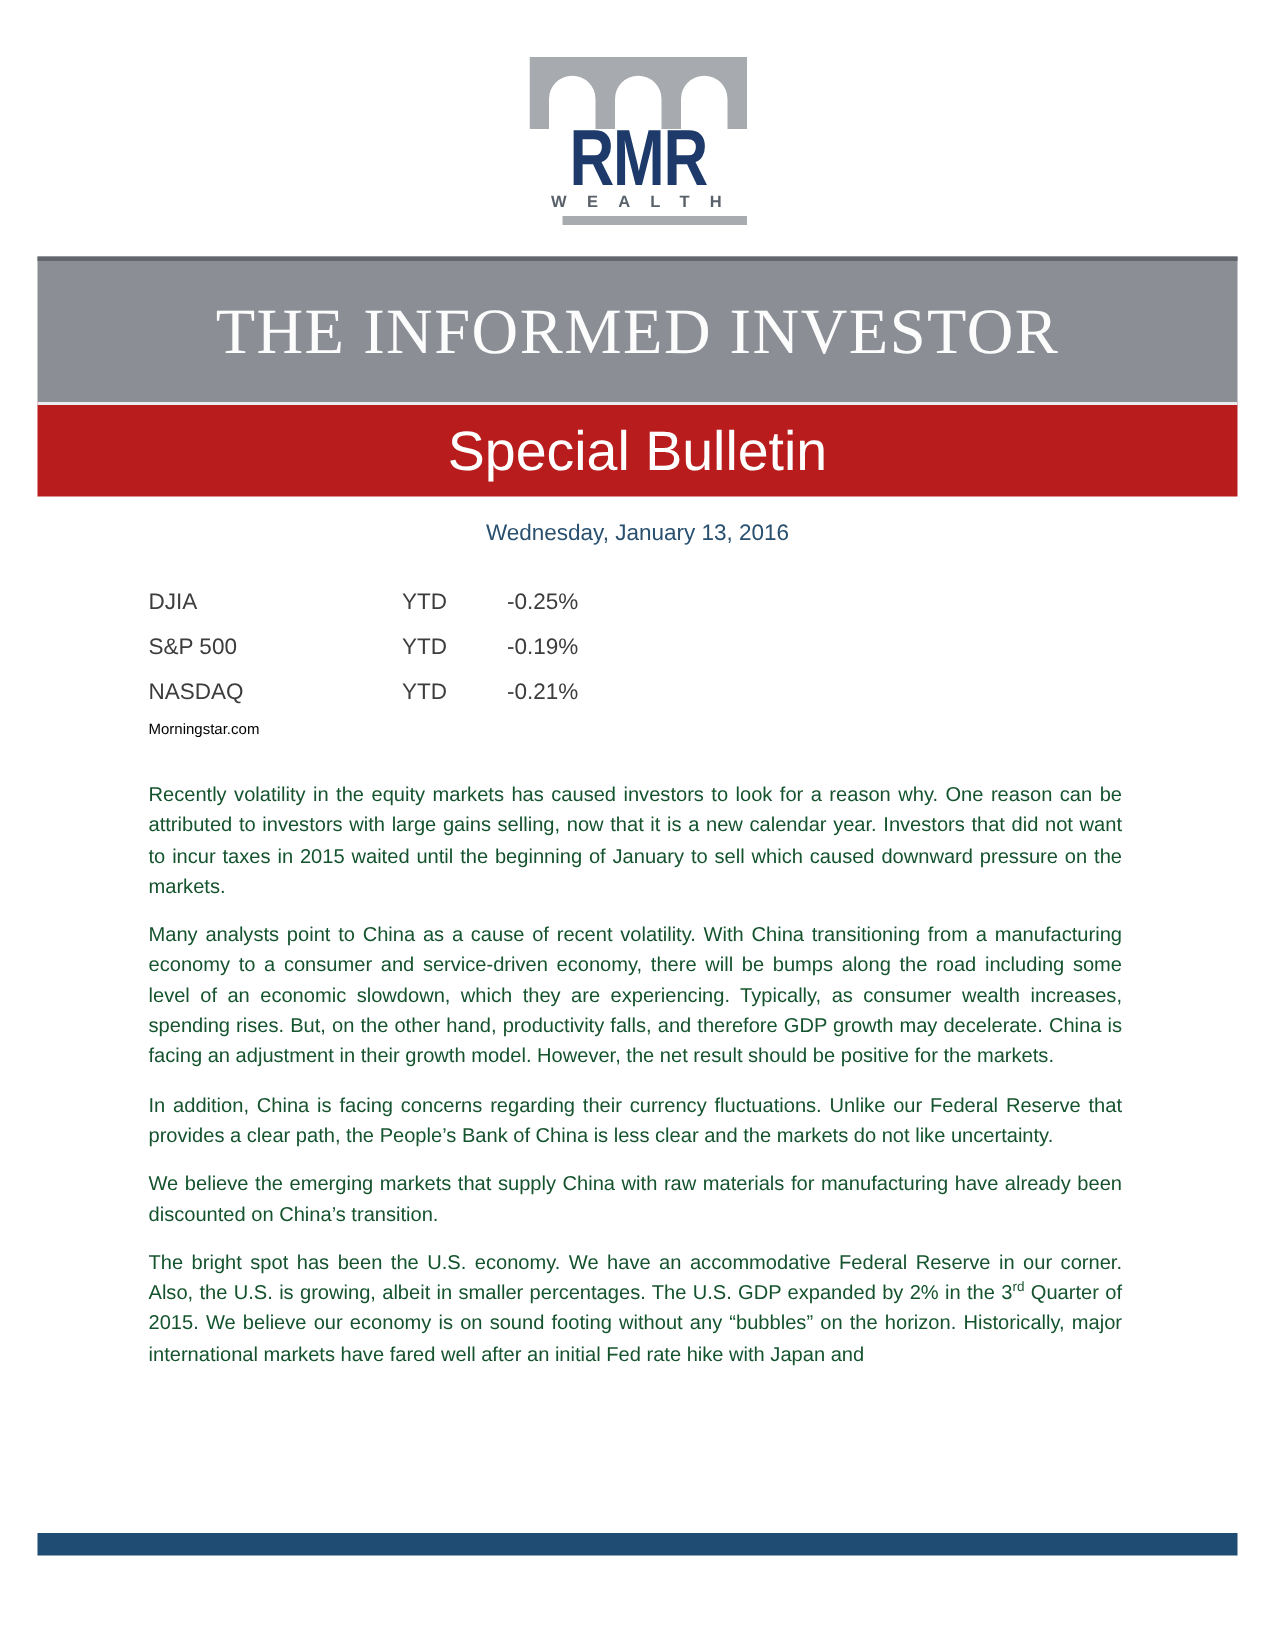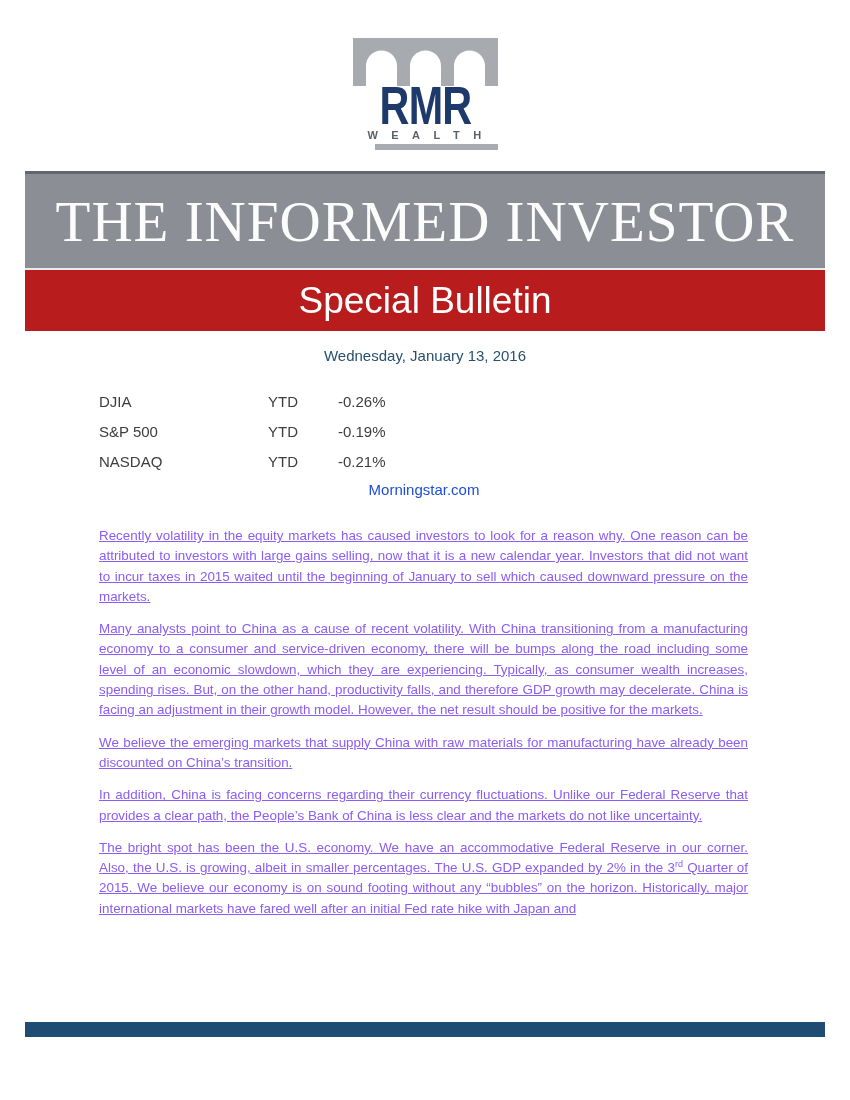--- a/index.html
+++ b/index.html
@@ -25,41 +25,41 @@
   .logo-underline { width:123px; height:6px; background:#a8abaf; margin:3px 0 0 auto; }
 
   
   .banner {
     margin:21px 25px 0; height:94px; background:#8b8f95;
     border-top:3px solid #63666c;
     display:flex; align-items:center; justify-content:center;
   }
   .banner h1 {
     margin:0; font-family:"Liberation Serif", serif; font-weight:400;
-    font-size:57px; color:#fcfcfc; letter-spacing:1px; white-space:nowrap;
+    font-size:43px; color:#fcfcfc; letter-spacing:1px; white-space:nowrap;
   }
   .subbar {
     margin:0 25px; height:61px; background:#b91c1c; border-top:2px solid #e8ecef;
     display:flex; align-items:center; justify-content:center;
   }
   .subbar h2 { margin:0; font-weight:400; font-size:37px; color:#ffffff; white-space:nowrap; }
 
   .issue-date { margin-top:16px; text-align:center; font-size:15px; color:#29506f; }
 
   
   .market { margin:29px 0 0 99px; width:650px; color:#3d3d3d; }
   .m-row { display:flex; height:30px; font-size:15px; align-items:flex-start;gap:18px; }
   .m-col1 { width:151px; }
   .m-col2 { width:52px; }
-  .m-source { font-size:15px; color:#1d4ed8; margin-top:-2px;text-align:center; }
+  .m-source { font-size:10px; color:#000000; margin-top:-2px; }
 
   
   .body-text {
     margin:28px 99px 0; width:649px; font-size:13.4px; line-height:20.3px;
-    color:#8b5cf6; text-align:justify;text-decoration:underline;
+    color:#14532d; text-align:justify;
   }
   .body-text p { margin:0 0 12px 0; }
   .body-text sup { font-size:9px; line-height:0; }
 
   
   .footer-rule { position:absolute; left:25px; top:1022px; width:800px; height:15px; background:#1f4c72; }
 </style>
 </head>
 <body>
 
@@ -83,37 +83,37 @@
   <div class="subbar">
     <h2>Special Bulletin</h2>
   </div>
 
   <div class="issue-date">Wednesday, January 13, 2016</div>
 
   <section class="market">
     <div class="m-row">
       <span class="m-col1">DJIA</span>
       <span class="m-col2">YTD</span>
-      <span class="m-col3">-0.26%</span>
+      <span class="m-col3">-0.25%</span>
     </div>
     <div class="m-row">
       <span class="m-col1">S&amp;P 500</span>
       <span class="m-col2">YTD</span>
       <span class="m-col3">-0.19%</span>
     </div>
     <div class="m-row">
       <span class="m-col1">NASDAQ</span>
       <span class="m-col2">YTD</span>
       <span class="m-col3">-0.21%</span>
     </div>
     <div class="m-source">Morningstar.com</div>
   </section>
 
   <section class="body-text">
     <p>Recently volatility in the equity markets has caused investors to look for a reason why.  One reason can be attributed to investors with large gains selling, now that it is a new calendar year. Investors that did not want to incur taxes in 2015 waited until the beginning of January to sell which caused downward pressure on the markets.</p>
     <p>Many analysts point to China as a cause of recent volatility.  With China transitioning from a manufacturing economy to a consumer and service-driven economy, there will be bumps along the road including some level of an economic slowdown, which they are experiencing.  Typically, as consumer wealth increases, spending rises.  But, on the other hand, productivity falls, and therefore GDP growth may decelerate.  China is facing an adjustment in their growth model. However, the net result should be positive for the markets.</p>
+    <p>In addition, China is facing concerns regarding their currency fluctuations.  Unlike our Federal Reserve that provides a clear path, the People’s Bank of China is less clear and the markets do not like uncertainty.</p>
     <p>We believe the emerging markets that supply China with raw materials for manufacturing have already been discounted on China’s transition.</p>
-    <p>In addition, China is facing concerns regarding their currency fluctuations.  Unlike our Federal Reserve that provides a clear path, the People’s Bank of China is less clear and the markets do not like uncertainty.</p>
     <p><span>The bright spot has been the U.S. economy.   We have an accommodative Federal Reserve in our corner.  Also, the U.S. is growing, albeit in smaller percentages.  The U.S. GDP expanded by 2% in the 3</span><sup>rd</sup><span> Quarter of 2015.  We believe our economy is on sound footing without any “bubbles” on the horizon. Historically, major international markets have fared well after an initial Fed rate hike with Japan and</span></p>
   </section>
 
   <div class="footer-rule"></div>
 </div>
 
 </body></html>

